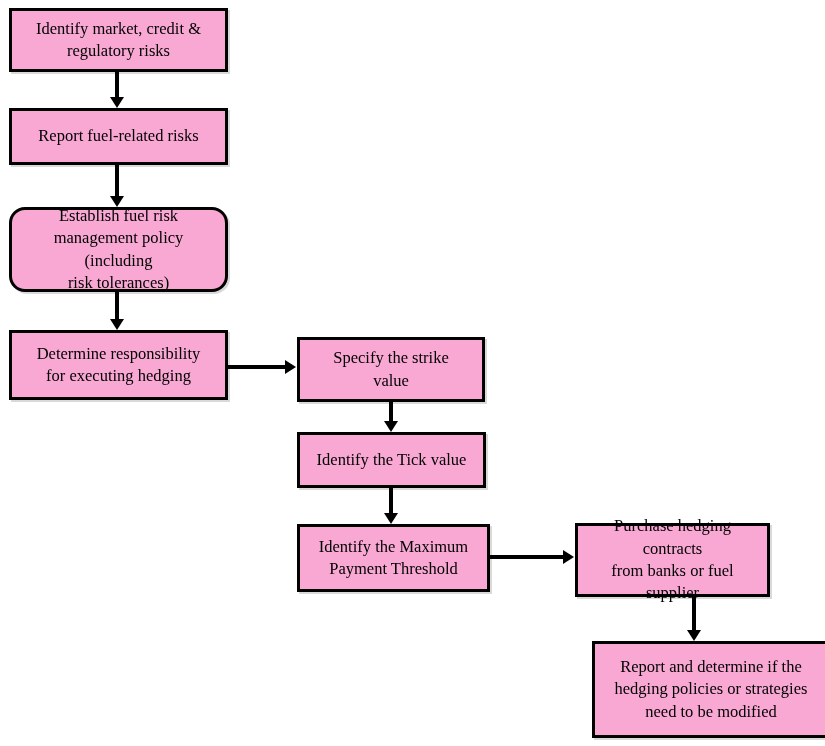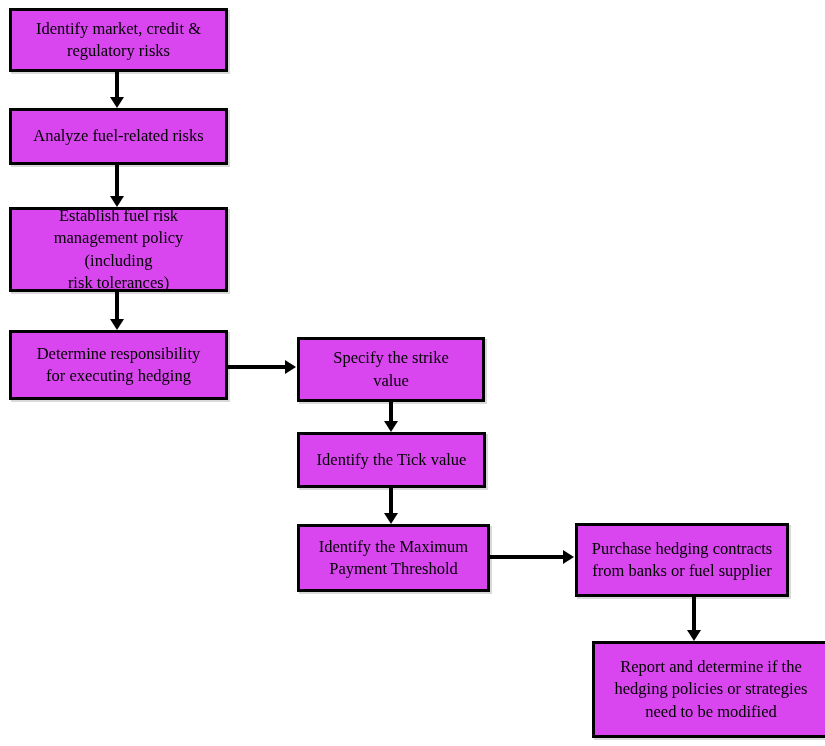--- a/index.html
+++ b/index.html
@@ -12,21 +12,21 @@
     width: 825px;
     height: 746px;
     background: #ffffff;
     font-family: "Liberation Serif", "DejaVu Serif", serif;
     overflow: hidden;
   }
   .node {
     position: absolute;
     box-sizing: border-box;
     border: 3px solid #000000;
-    background: #d946ef;
+    background: #f9a8d4;
     box-shadow: 2px 2px 0 0 #d9d9d9;
     display: flex;
     align-items: center;
     justify-content: center;
     text-align: center;
     color: #000000;
     font-size: 16.5px;
     line-height: 1.35;
     padding: 14px 6px;
   }
@@ -69,24 +69,24 @@
 <body>
 
 <div id="canvas">
 
   <div class="node" style="left:9px; top:8px; width:219px; height:64px;">
     <span class="node-text">Identify market, credit &amp;
 regulatory risks</span>
   </div>
 
   <div class="node" style="left:9px; top:108px; width:219px; height:57px;">
-    <span class="node-text">Analyze fuel-related risks</span>
+    <span class="node-text">Report fuel-related risks</span>
   </div>
 
-  <div class="node" style="left:9px; top:207px; width:219px; height:85px;">
+  <div class="node" style="left:9px; top:207px; width:219px; height:85px;border-radius:16px;">
     <span class="node-text">Establish fuel risk
 management policy (including
 risk tolerances)</span>
   </div>
 
   <div class="node" style="left:9px; top:330px; width:219px; height:70px;justify-content:center;">
     <span class="node-text">Determine responsibility
 for executing hedging</span>
   </div>
 
@@ -97,21 +97,21 @@
 
   <div class="node" style="left:297px; top:524px; width:193px; height:68px;">
     <span class="node-text">Identify the Maximum
 Payment Threshold</span>
   </div>
 
   <div class="node" style="left:297px; top:432px; width:189px; height:56px;">
     <span class="node-text">Identify the Tick value</span>
   </div>
 
-  <div class="node" style="left:575px; top:523px; width:214px; height:74px;">
+  <div class="node" style="left:575px; top:523px; width:195px; height:74px;">
     <span class="node-text">Purchase hedging contracts
 from banks or fuel supplier</span>
   </div>
 
   <div class="node" style="left:592px; top:641px; width:238px; height:97px;">
     <span class="node-text">Report and determine if the
 hedging policies or strategies
 need to be modified</span>
   </div>
 

